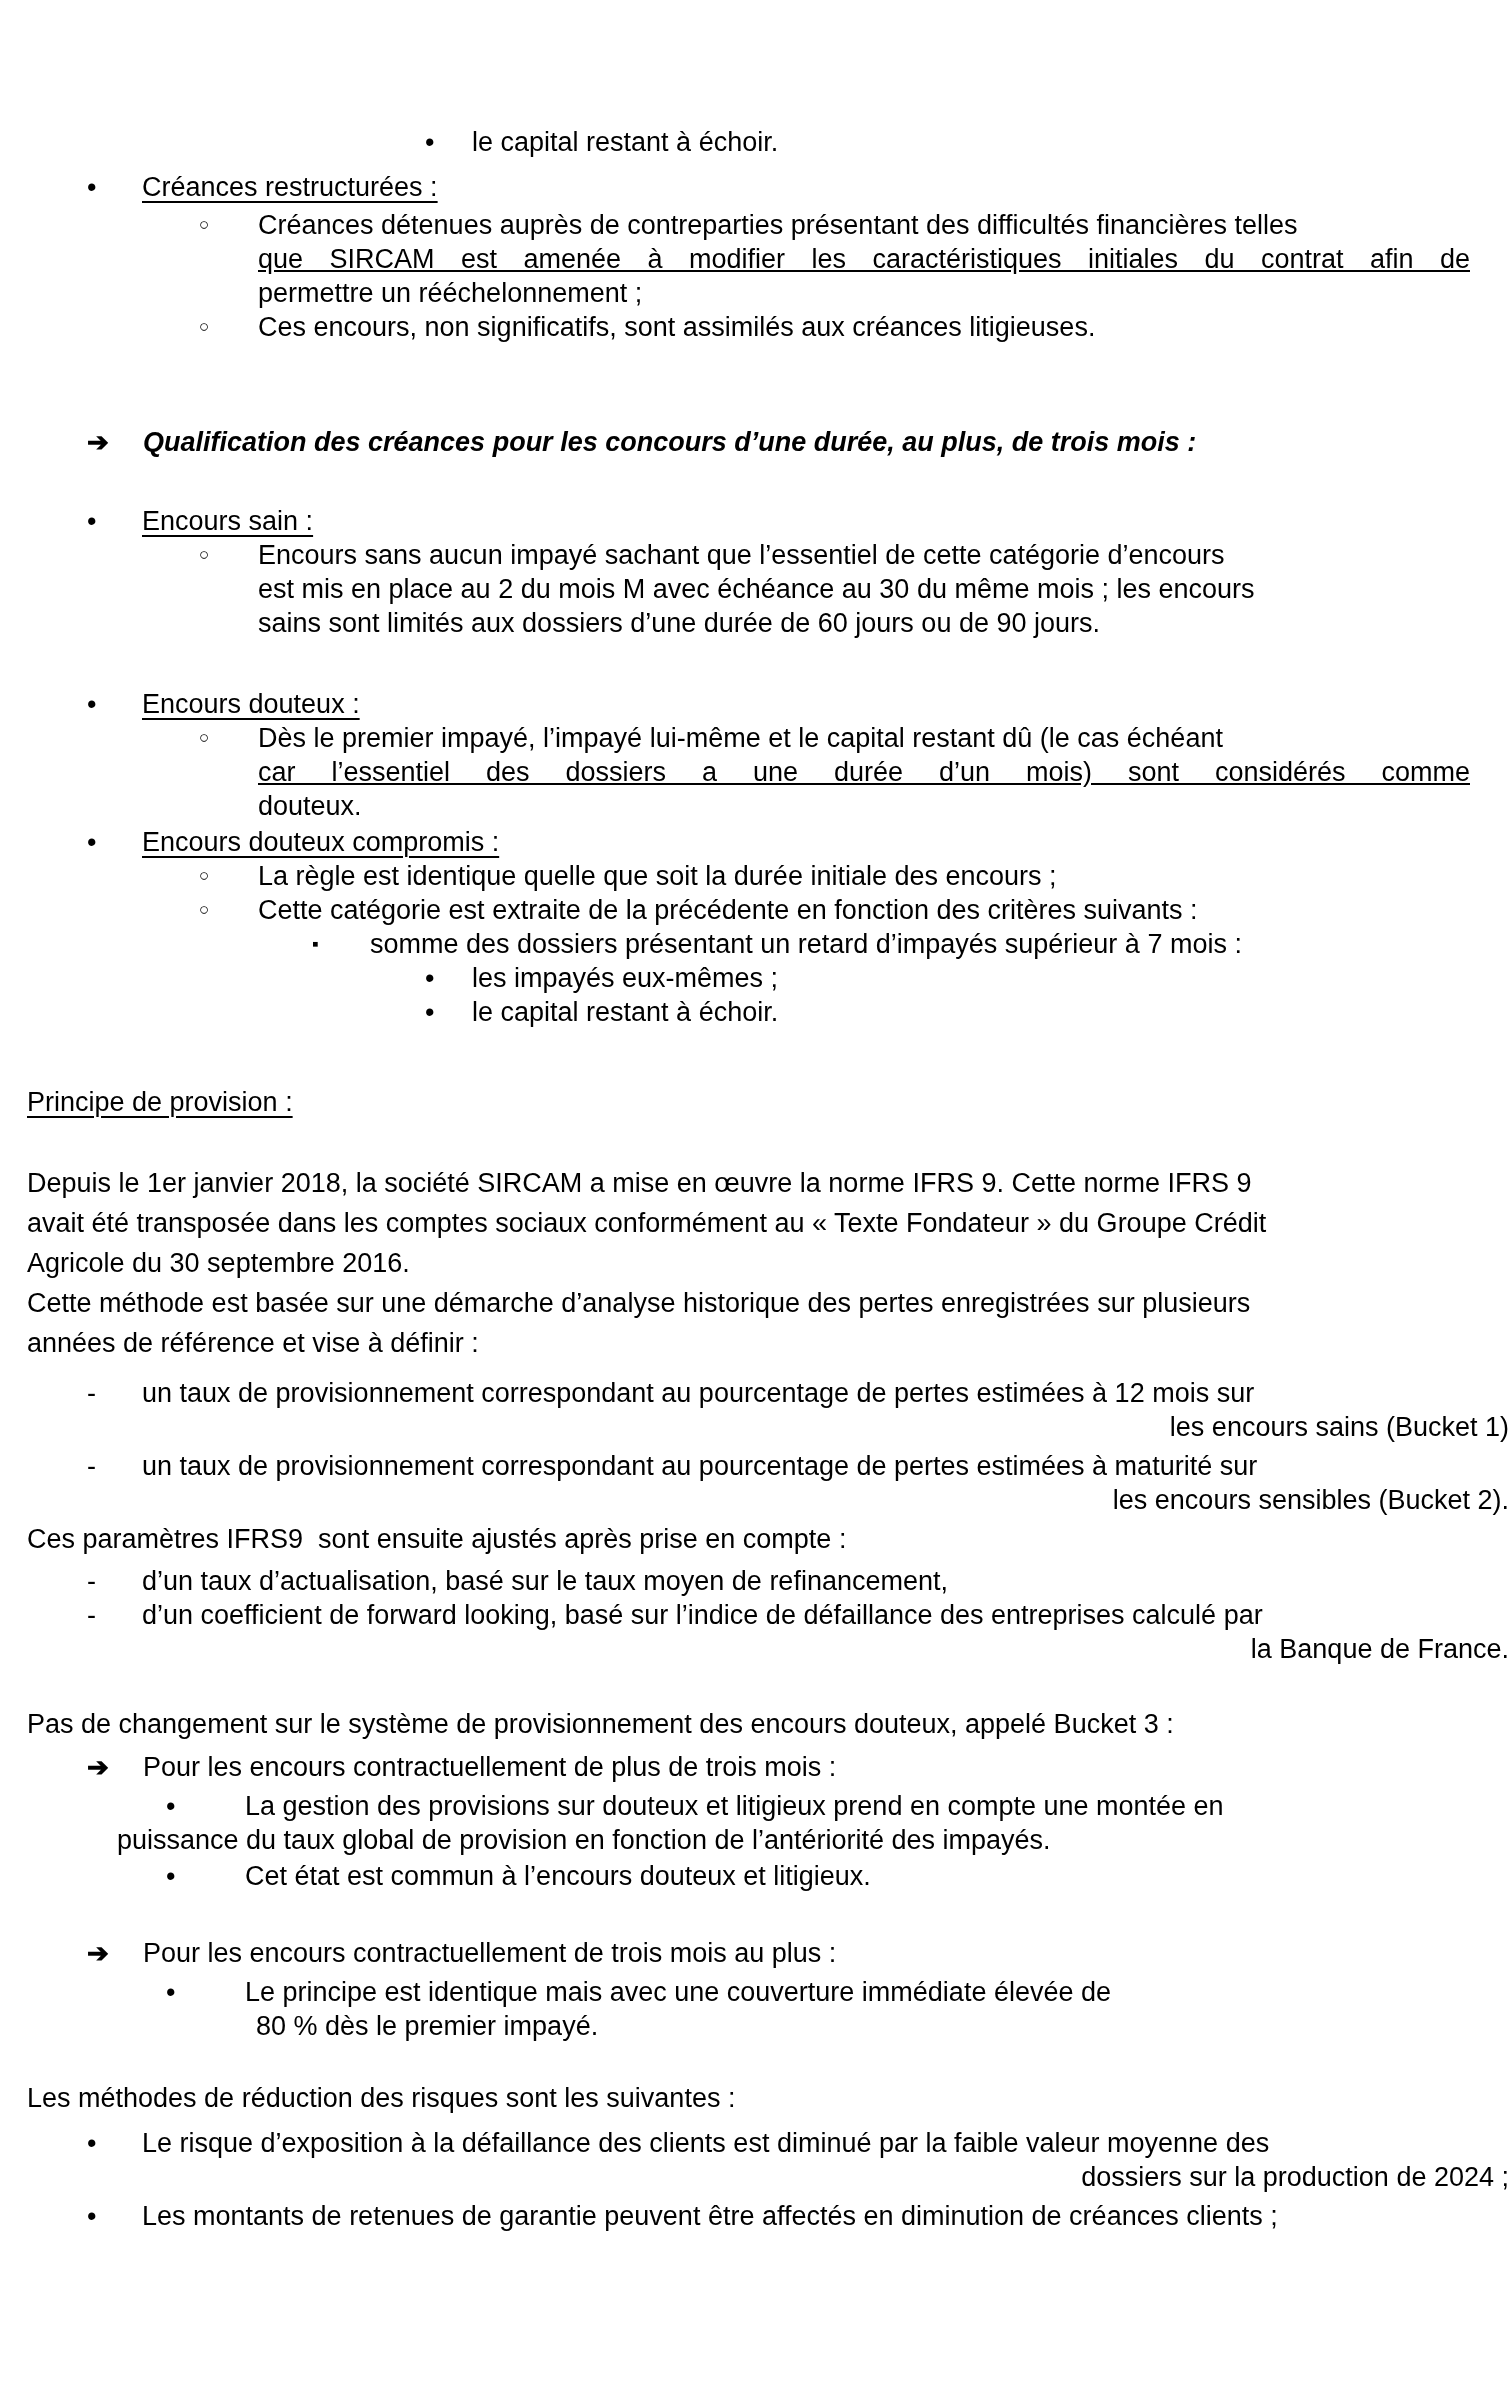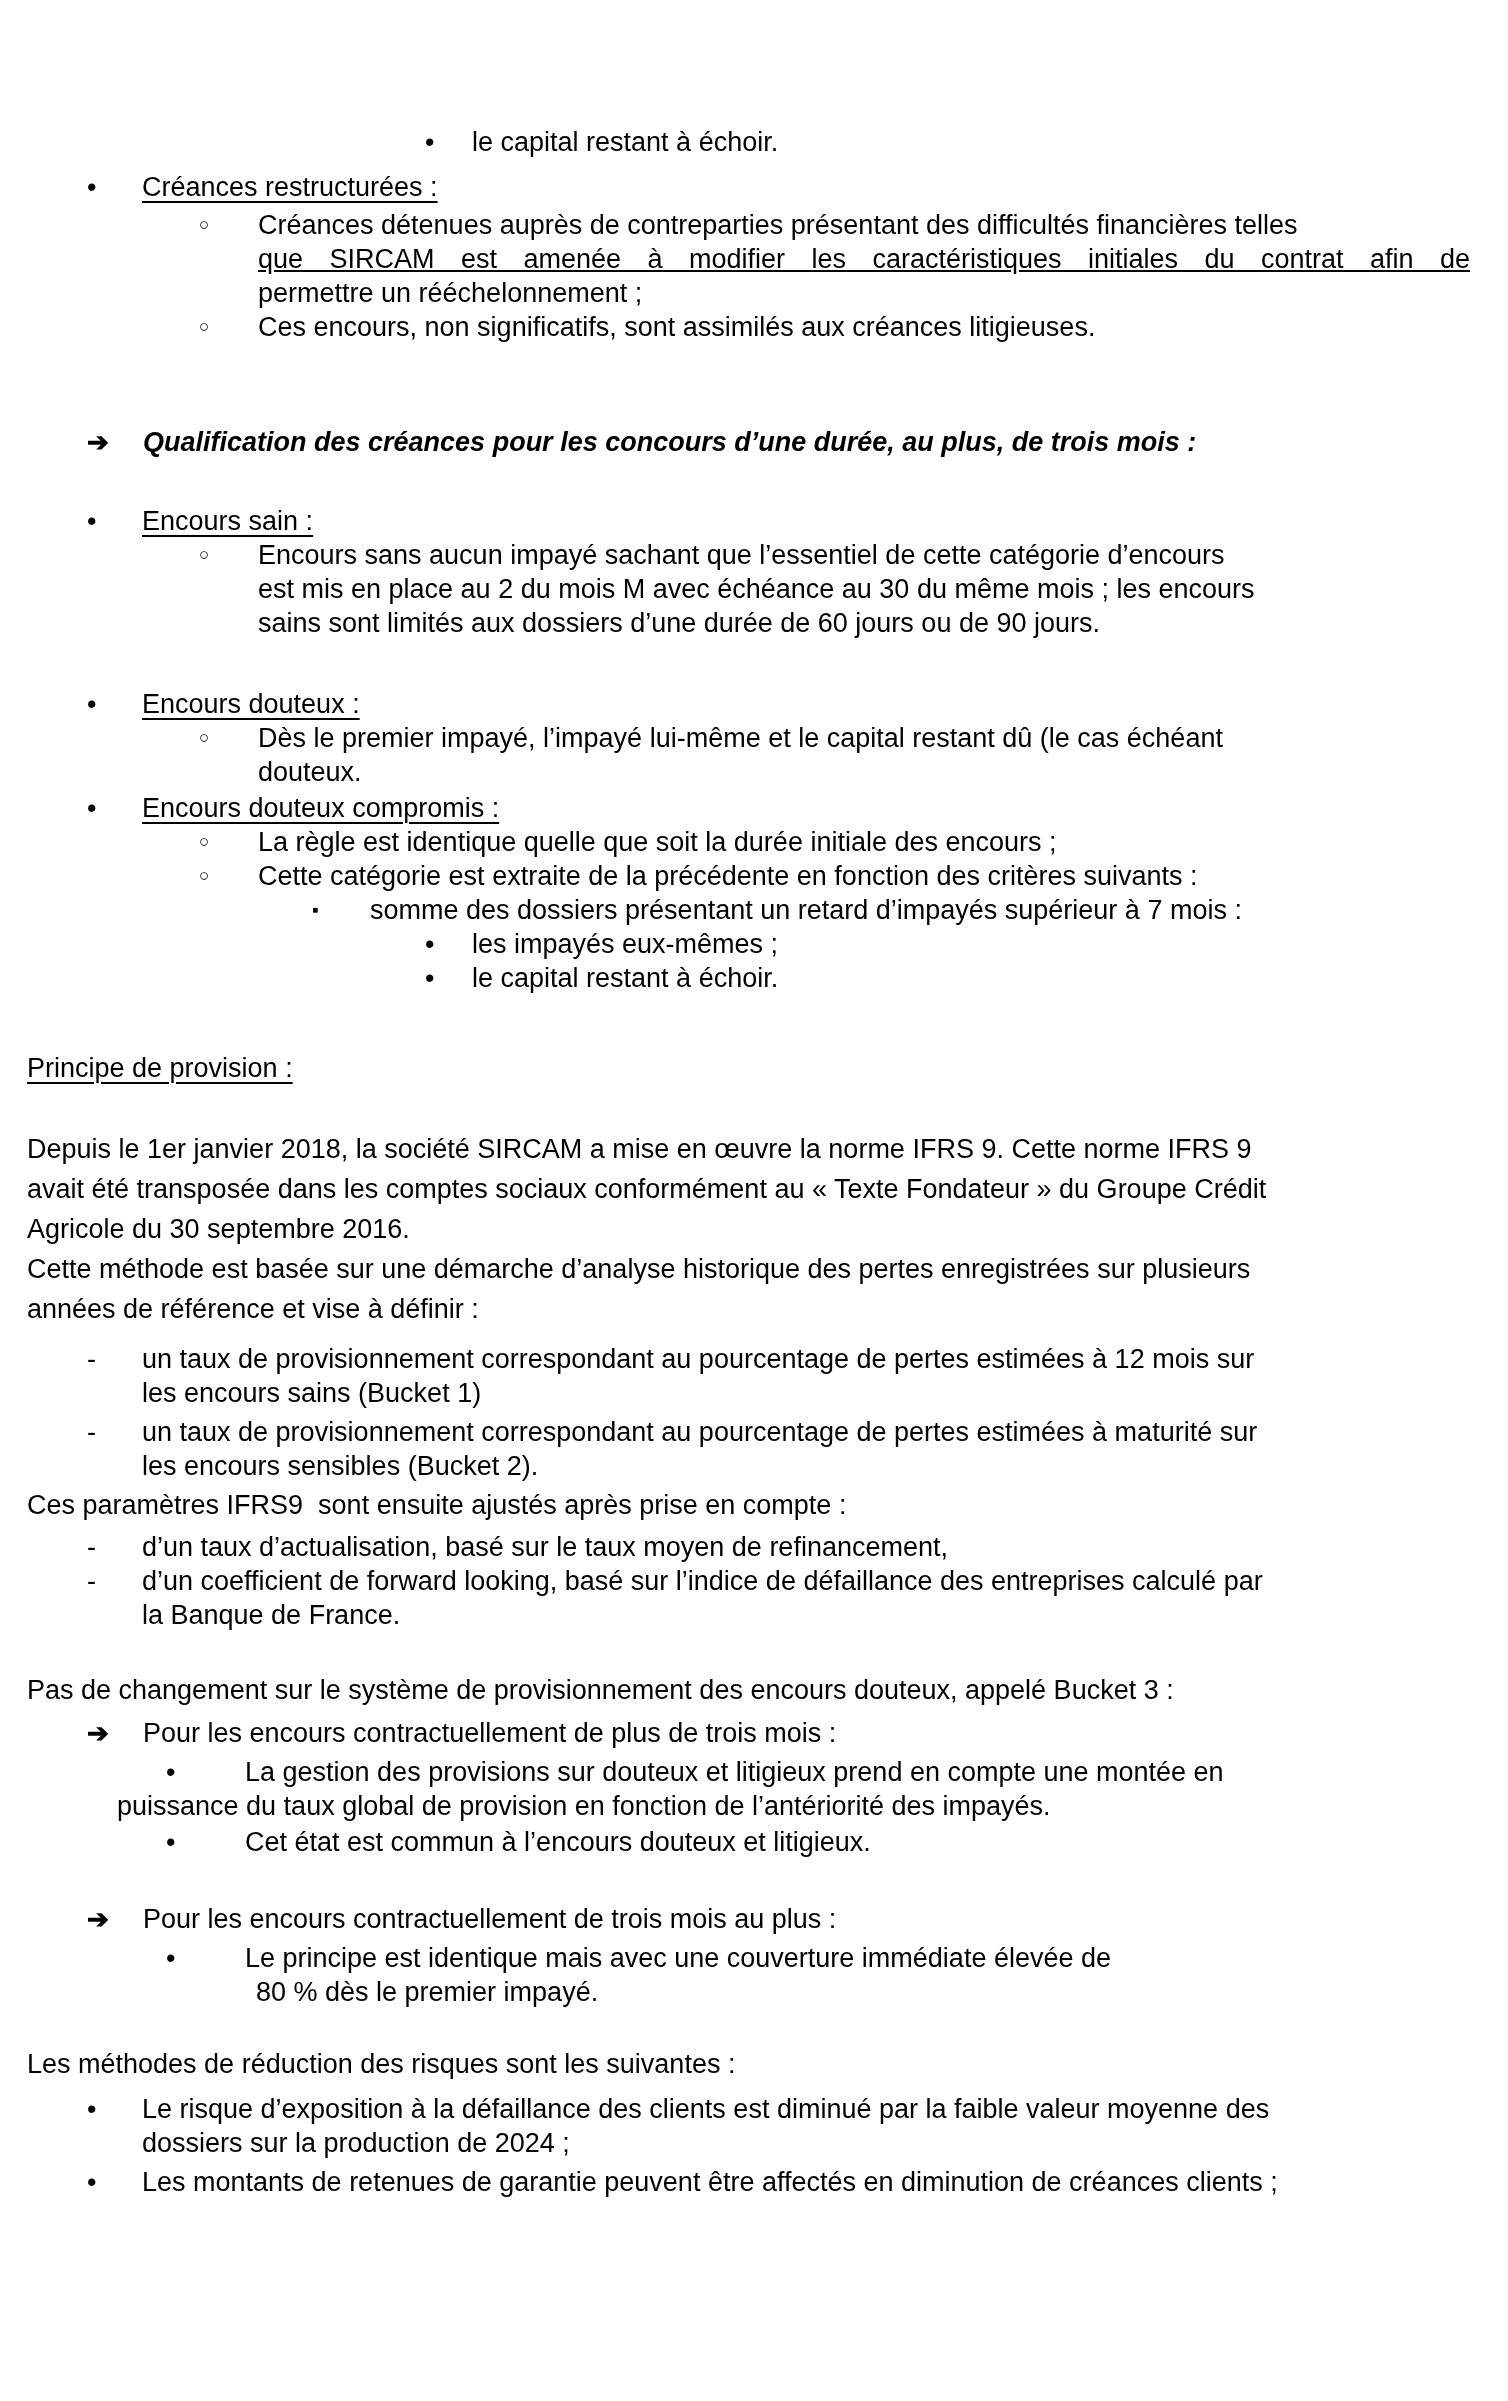--- a/index.html
+++ b/index.html
@@ -13,21 +13,21 @@
   .lh45{height:40px;line-height:40px;}
   .u{text-decoration:underline;text-underline-offset:4.5px;text-decoration-thickness:1.8px;}
   .bi{font-weight:bold;font-style:italic;}
   .L0{padding-left:27px;}
   .L1{padding-left:142px;}
   .L1a{padding-left:143px;}
   .L2{padding-left:258px;}
   .L3{padding-left:370px;}
   .L4{padding-left:472px;}
   .Lb{padding-left:245px;}
-  .c158{padding-left:142px;}
+  .c158{padding-left:142px;text-align:right;}
   .c160{padding-left:117px;}
   .c286{padding-left:256px;}
   .c288{padding-left:258px;}
   .j{white-space:normal;text-align:justify;text-align-last:justify;padding-right:39px;text-decoration:underline;}
   .m{position:absolute;top:0;font-style:normal;font-weight:normal;}
   .L1 .m,.L1a .m{left:87px;}
   .L2 .m{left:199px;}
   .L3 .m{left:312px;}
   .L4 .m{left:425px;}
   .Lb .m{left:166px;}
@@ -53,20 +53,21 @@
 
   <div class="ln L1a bi" style="margin-top:81px"><span class="m m-arrow">➔</span><span>Qualification des créances pour les concours d’une durée, au plus, de trois mois :</span></div>
 
   <div class="ln L1" style="margin-top:45px"><span class="m m-dot">•</span><span class="u">Encours sain :</span></div>
   <div class="ln L2"><span class="m m-circle">○</span><span>Encours sans aucun impayé sachant que l’essentiel de cette catégorie d’encours</span></div>
   <div class="ln c288"><span>est mis en place au 2 du mois M avec échéance au 30 du même mois ; les encours</span></div>
   <div class="ln c288"><span>sains sont limités aux dossiers d’une durée de 60 jours ou de 90 jours.</span></div>
 
   <div class="ln L1" style="margin-top:47px"><span class="m m-dot">•</span><span class="u">Encours douteux :</span></div>
   <div class="ln L2"><span class="m m-circle">○</span><span>Dès le premier impayé, l’impayé lui-même et le capital restant dû (le cas échéant</span></div>
+  <div class="ln c288 j"><span>car l’essentiel des dossiers a une durée d’un mois) sont considérés comme</span></div>
   <div class="ln c288"><span>douteux.</span></div>
 
   <div class="ln L1" style="margin-top:1.8px"><span class="m m-dot">•</span><span class="u">Encours douteux compromis :</span></div>
   <div class="ln L2"><span class="m m-circle">○</span><span>La règle est identique quelle que soit la durée initiale des encours ;</span></div>
   <div class="ln L2"><span class="m m-circle">○</span><span>Cette catégorie est extraite de la précédente en fonction des critères suivants :</span></div>
   <div class="ln L3"><span class="m m-square">▪</span><span>somme des dossiers présentant un retard d’impayés supérieur à 7 mois :</span></div>
   <div class="ln L4"><span class="m m-dot">•</span><span>les impayés eux-mêmes ;</span></div>
   <div class="ln L4"><span class="m m-dot">•</span><span>le capital restant à échoir.</span></div>
 
   <div class="ln L0" style="margin-top:56px"><span class="u">Principe de provision :</span></div>

